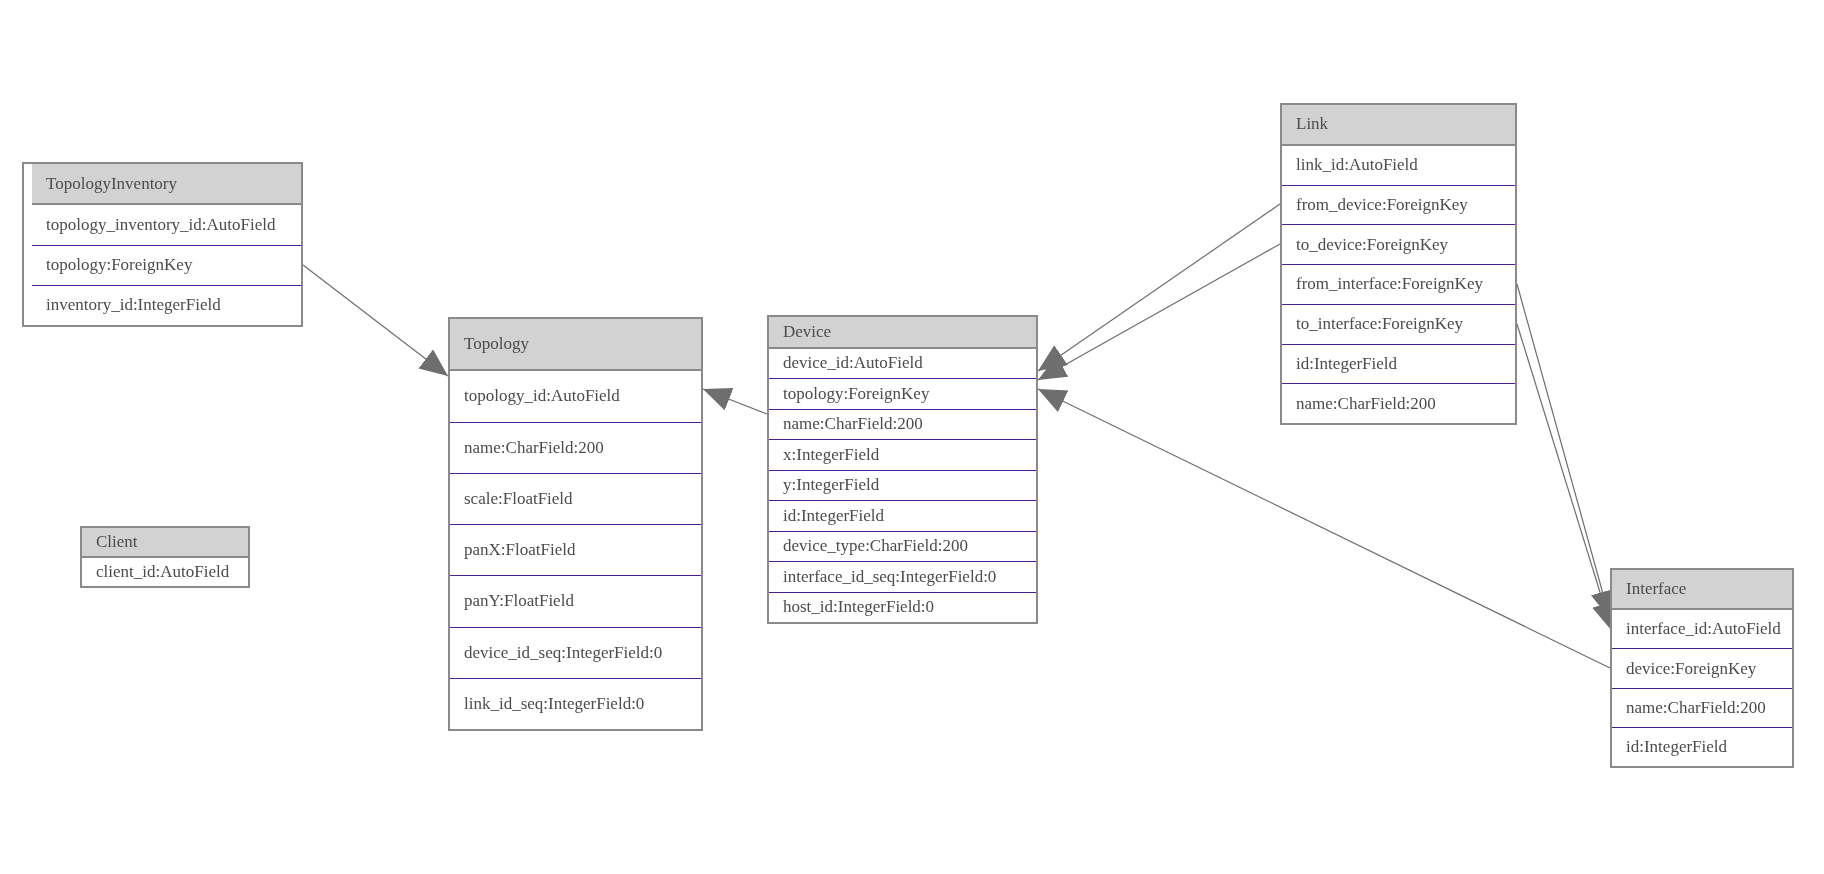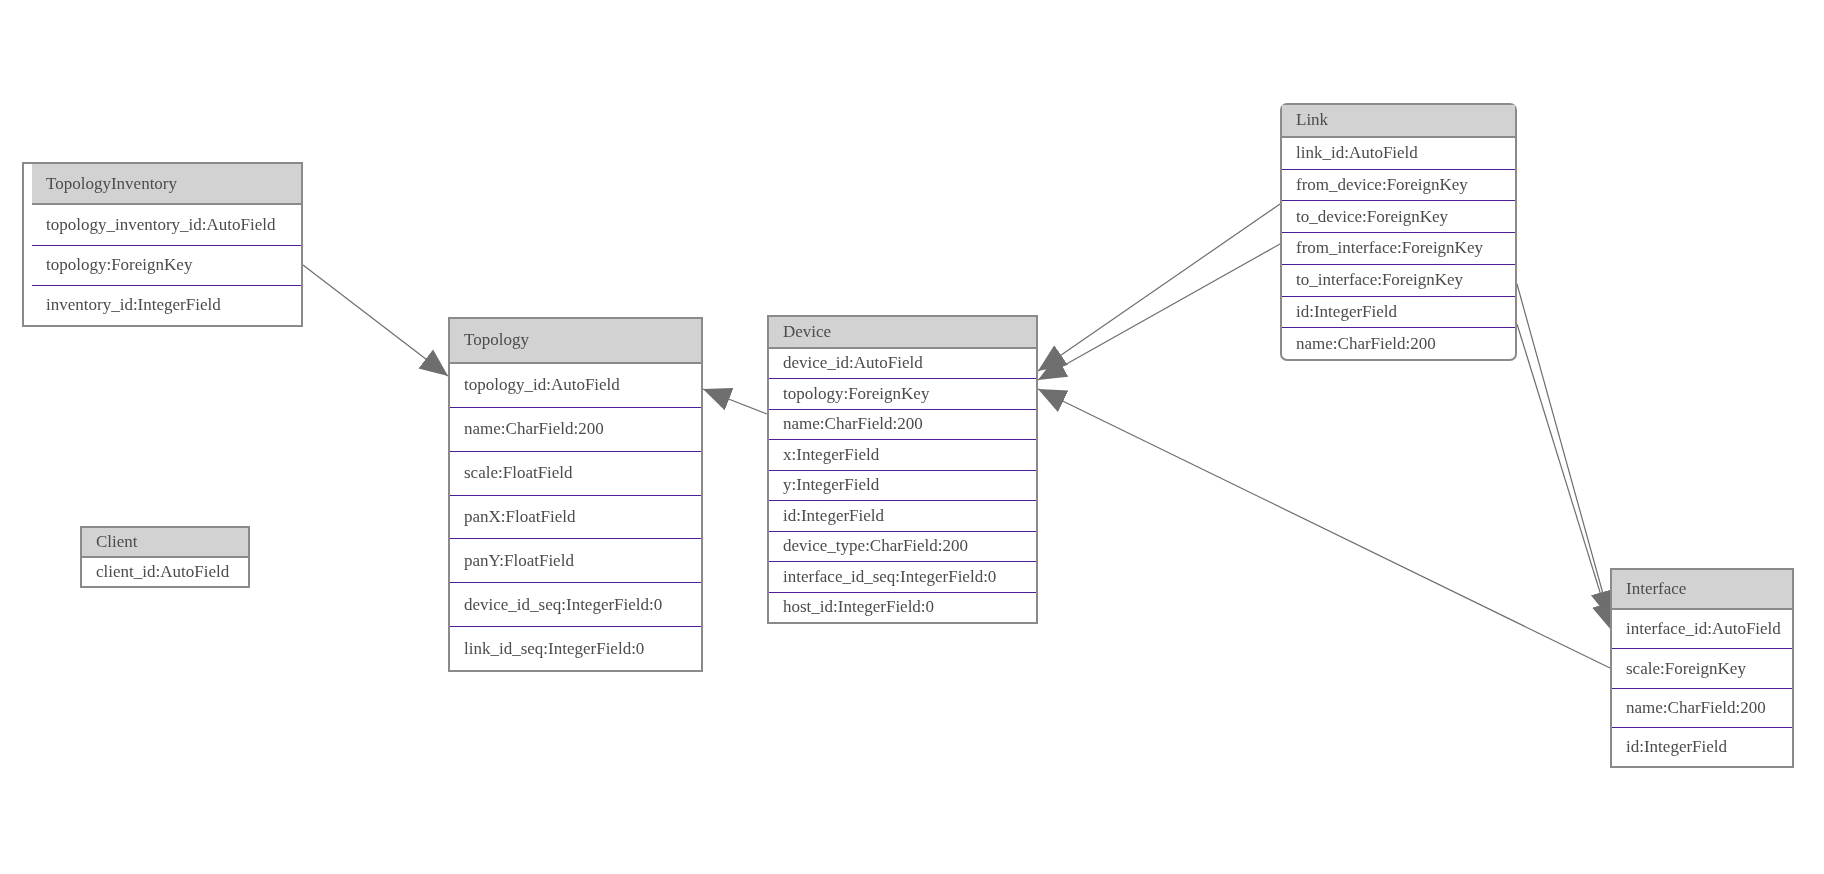--- a/index.html
+++ b/index.html
@@ -41,24 +41,24 @@
     display: flex;
     align-items: center;
     padding-left: 14px;
     box-sizing: border-box;
     white-space: nowrap;
   }
   .entity .row + .row { border-top: 1px solid #4c1d95; }
 
   
   .t-topologyinventory { left: 22px;   top: 162px; width: 281px; height: 165px; padding-left: 8px; }
-  .t-topology          { left: 448px;  top: 317px; width: 255px; height: 355px; }
+  .t-topology          { left: 448px;  top: 317px; width: 255px; height: 414px; }
   .t-client            { left: 80px;   top: 526px; width: 170px; height: 62px; justify-content: flex-end;  }
   .t-device            { left: 767px;  top: 315px; width: 271px; height: 309px; }
-  .t-link              { left: 1280px; top: 103px; width: 237px; height: 258px; border-radius: 7px; }
+  .t-link              { left: 1280px; top: 103px; width: 237px; height: 322px; }
   .t-interface         { left: 1610px; top: 568px; width: 184px; height: 200px; }
 </style>
 </head>
 <body>
 
 <div id="canvas">
 
   <svg id="rel-layer" viewBox="0 0 1824 874" xmlns="http://www.w3.org/2000/svg">
     <defs>
       <marker id="arrow" markerUnits="userSpaceOnUse" markerWidth="34" markerHeight="26" refX="28" refY="12" orient="auto">
@@ -117,18 +117,18 @@
     <div class="row">to_device:ForeignKey</div>
     <div class="row">from_interface:ForeignKey</div>
     <div class="row">to_interface:ForeignKey</div>
     <div class="row">id:IntegerField</div>
     <div class="row">name:CharField:200</div>
   </div>
 
   <div class="entity t-interface">
     <div class="hdr">Interface</div>
     <div class="row">interface_id:AutoField</div>
-    <div class="row">scale:ForeignKey</div>
+    <div class="row">device:ForeignKey</div>
     <div class="row">name:CharField:200</div>
     <div class="row">id:IntegerField</div>
   </div>
 
 </div>
 
 </body></html>

